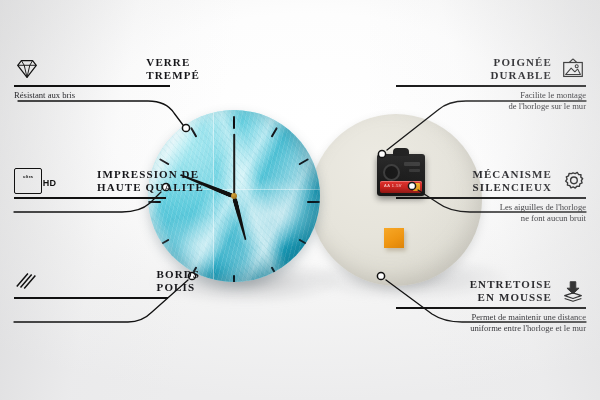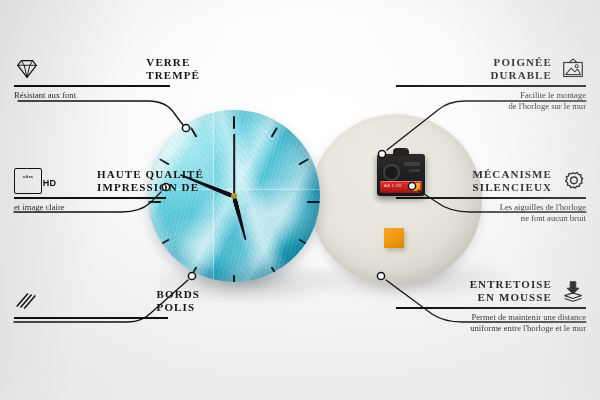--- a/index.html
+++ b/index.html
@@ -269,42 +269,41 @@
         <path d="M4 8 L8 3 L20 3 L24 8 L14 21 Z" fill="none" stroke="#111" stroke-width="1.3" stroke-linejoin="round"></path>
         <path d="M4 8 L24 8 M8 3 L11 8 L14 21 M20 3 L17 8 L14 21" fill="none" stroke="#111" stroke-width="1"></path>
       </svg>
       <div class="title">
         <div>VERRE</div>
         <div>TREMPÉ</div>
       </div>
     </div>
     <div class="rule" style="width:156px"></div>
     <div class="desc">
-      <div>Résistant aux font</div>
+      <div>Résistant aux bris</div>
     </div>
   </div>
 
   <div class="feat left" style="left:14px;top:168px;width:190px;">
     <div class="head">
       <div class="hdbox ico">
         <span class="u">ultra</span>
         <span class="h">HD</span>
       </div>
       <div class="title">
+        <div>IMPRESSION DE</div>
         <div>HAUTE QUALITÉ</div>
-        <div>IMPRESSION DE</div>
       </div>
     </div>
     <div class="rule" style="width:152px"></div>
     <div class="desc">
-      <div>et image claire</div>
-    </div>
-  </div>
-
-  <div class="feat left" style="left:14px;top:288px;width:186px;">
+    </div>
+  </div>
+
+  <div class="feat left" style="left:14px;top:268px;width:186px;">
     <div class="head">
       <svg class="ico" viewBox="0 0 28 24">
         <path d="M3 18 L15 4 M7 19 L19 5 M11 20 L23 6" fill="none" stroke="#111" stroke-width="1.6"></path>
       </svg>
       <div class="title">
         <div>BORDS</div>
         <div>POLIS</div>
       </div>
     </div>
     <div class="rule" style="width:154px"></div>

